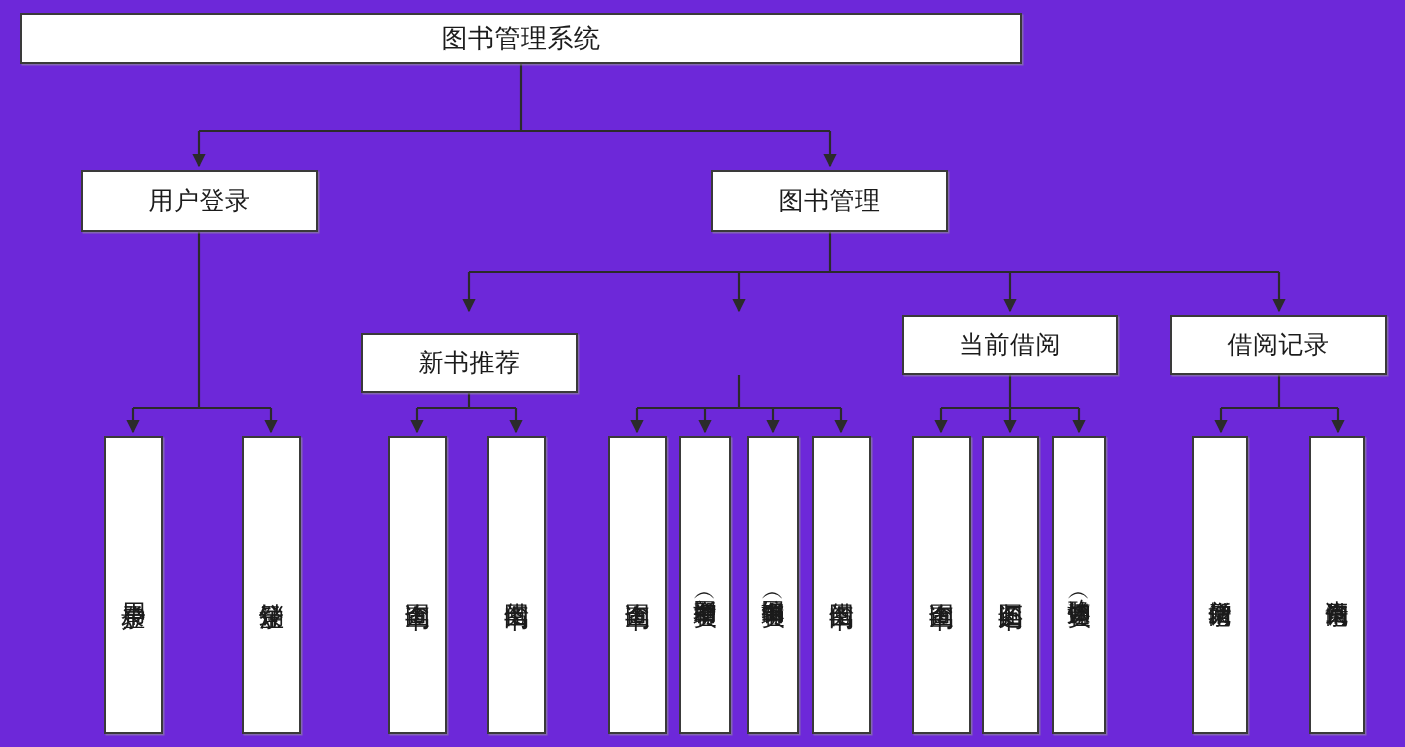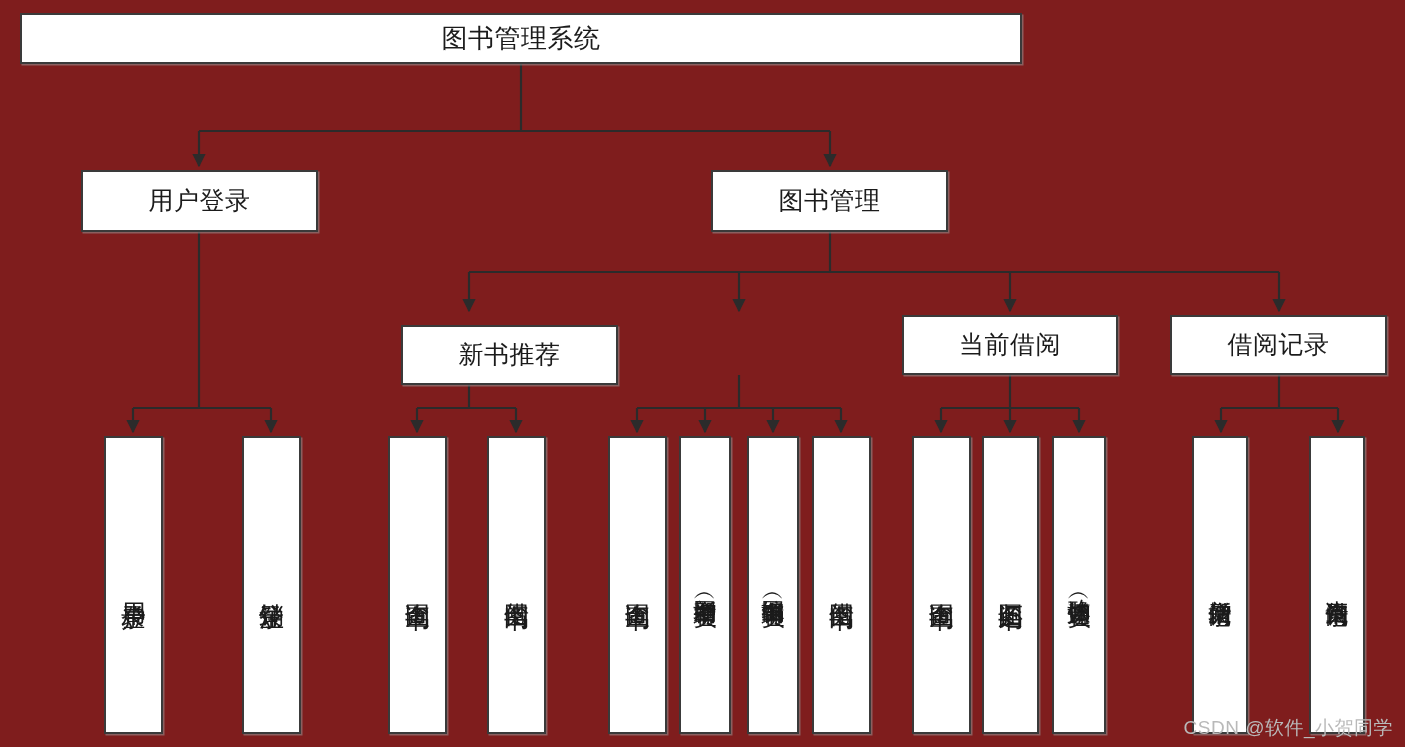--- a/index.html
+++ b/index.html
@@ -7,21 +7,21 @@
     padding: 0;
     background: #ffffff;
   }
   body {
     font-family: "Liberation Sans", "DejaVu Sans", sans-serif;
   }
   #canvas {
     position: relative;
     width: 1405px;
     height: 747px;
-    background: #7f1d1d;
+    background: #6d28d9;
     overflow: hidden;
   }
   svg.edges {
     position: absolute;
     left: 0;
     top: 0;
     width: 1405px;
     height: 747px;
     pointer-events: none;
   }
@@ -138,21 +138,21 @@
     <span class="label">图书管理系统</span>
   </div>
 
   <div class="node h" style="left:81px; top:170px; width:237px; height:62px;">
     <span class="label">用户登录</span>
   </div>
   <div class="node h" style="left:711px; top:170px; width:237px; height:62px;">
     <span class="label">图书管理</span>
   </div>
 
-  <div class="node h" style="left:361px; top:325px; width:217px; height:60px;margin-left:40px;">
+  <div class="node h" style="left:361px; top:333px; width:217px; height:60px;">
     <span class="label">新书推荐</span>
   </div>
   <div class="node h" style="left:1170px; top:315px; width:217px; height:60px;">
     <span class="label">借阅记录</span>
   </div>
   <div class="node h" style="left:902px; top:315px; width:216px; height:60px;">
     <span class="label">当前借阅</span>
   </div>
 
   <div class="node v" style="left:104px; top:436px; width:59px; height:298px;">
@@ -192,15 +192,14 @@
     <span class="label">确认归还（管理员）</span>
   </div>
 
   <div class="node v narrow" style="left:1192px; top:436px; width:56px; height:298px;">
     <span class="label">新增借阅记录</span>
   </div>
   <div class="node v narrow" style="left:1309px; top:436px; width:56px; height:298px;">
     <span class="label">查询借阅记录</span>
   </div>
 
-  <div id="watermark">CSDN @软件_小贺同学</div>
 
 </div>
 
 </body></html>

